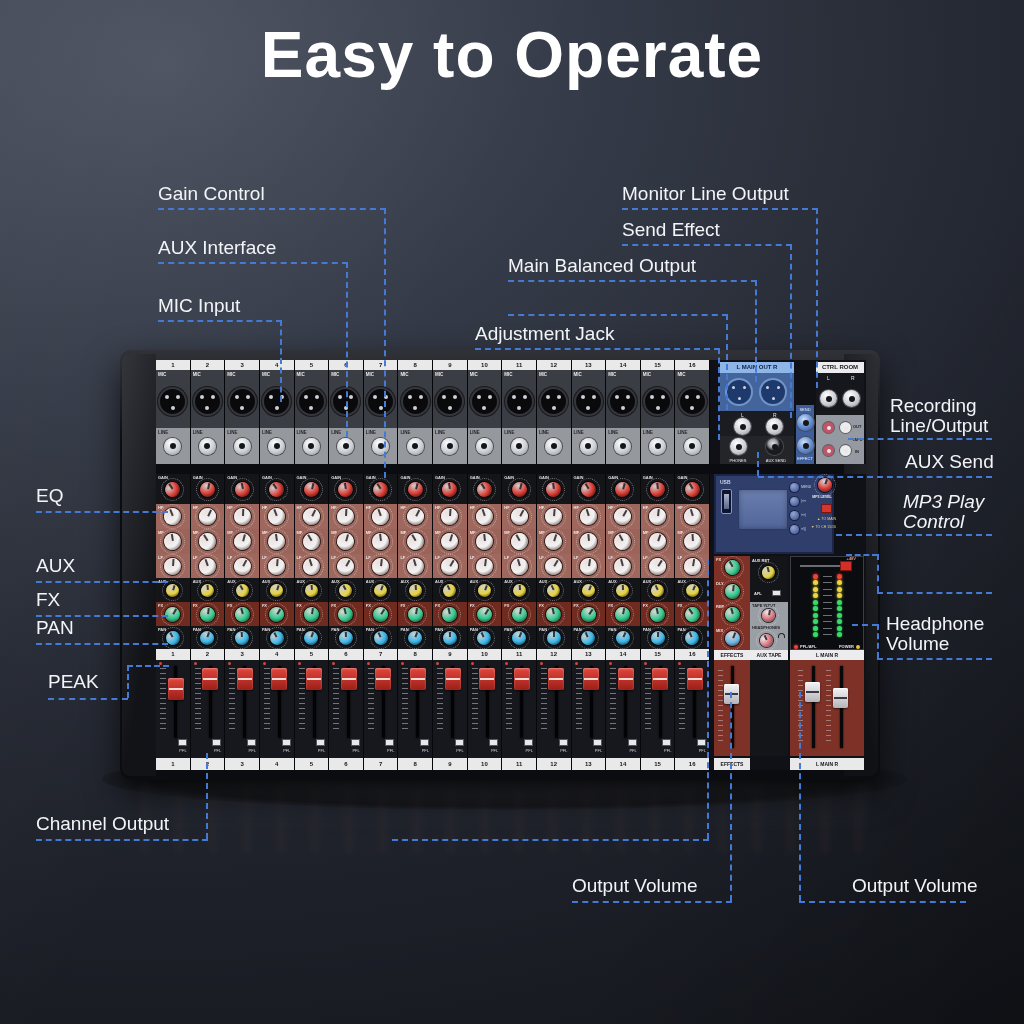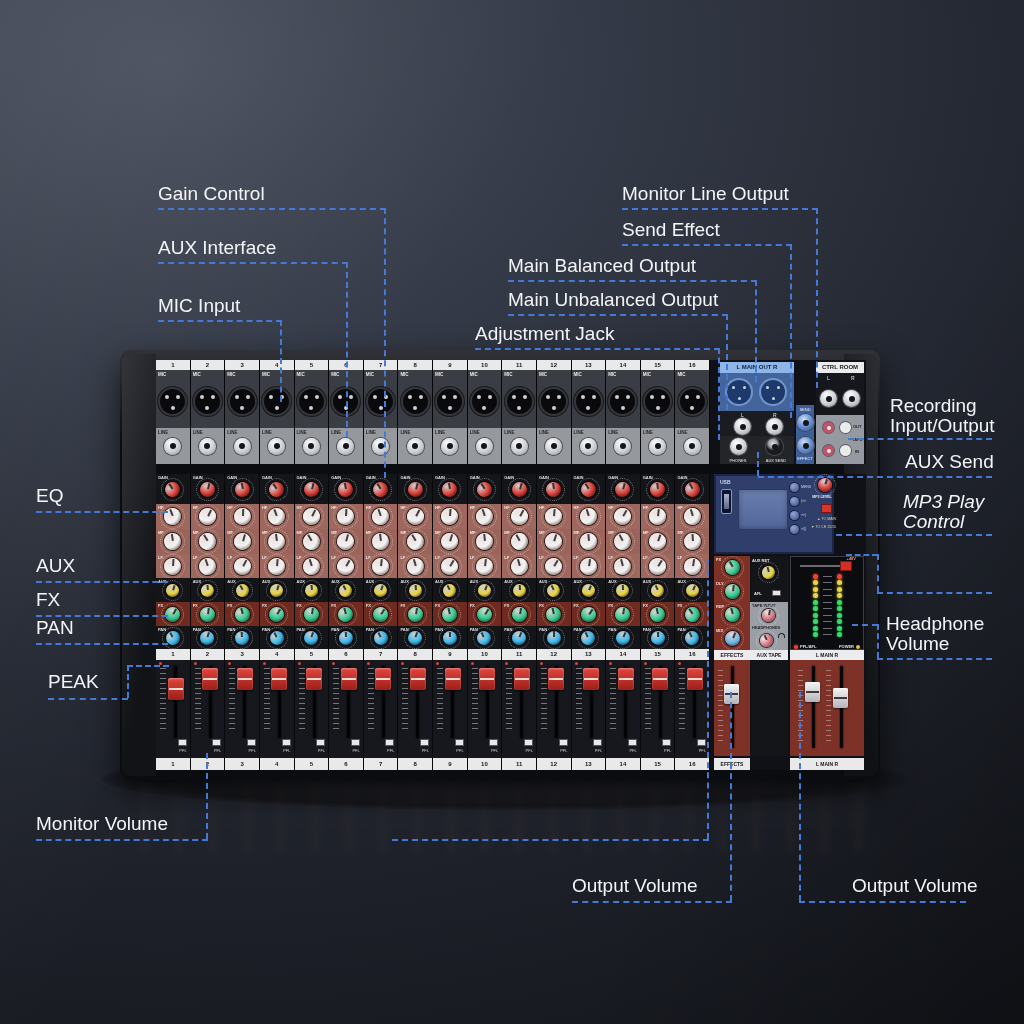--- a/index.html
+++ b/index.html
@@ -163,20 +163,21 @@
     background:repeating-linear-gradient(#cfd2d6 0 1px, rgba(0,0,0,0) 1px 5px);}
   .bstrip{position:absolute;top:284px;height:12px;background:#e9e9ea;color:#15151a;font-size:5px;line-height:12px;text-align:center;font-weight:bold;}
   .bs-efx{left:2px;width:36px;}
   .bs-main{left:78px;width:74px;}
 </style>
 </head>
 <body>
 
 <div class="canvas">
 
+  <h1 class="title">Easy to Operate</h1>
 
   <div class="base"></div>
   <div class="reflection"></div>
 
   <div class="mixer">
     <div class="bezel left"></div>
     <div class="bezel right"></div>
 
     <div class="jack-panel">
       <div class="jack-channels">
@@ -1273,35 +1274,34 @@
       </div>
     </div>
   </div>
 
   <div class="co" style="left:158px;top:184px;">Gain Control</div>
   <div class="co" style="left:158px;top:238px;">AUX Interface</div>
   <div class="co" style="left:158px;top:296px;">MIC Input</div>
   <div class="co" style="left:622px;top:184px;">Monitor Line Output</div>
   <div class="co" style="left:622px;top:220px;">Send Effect</div>
   <div class="co" style="left:508px;top:256px;">Main Balanced Output</div>
-  <div class="co" style="left:508px;top:290px;">Main Unbalanced Output</div>
   <div class="co" style="left:475px;top:324px;">Adjustment Jack</div>
   <div class="co" style="left:890px;top:396px;">Recording
-Input/Output</div>
+Line/Output</div>
   <div class="co" style="left:905px;top:452px;">AUX Send</div>
   <div class="co" style="left:903px;top:492px;font-style:italic;">MP3 Play
 Control</div>
   <div class="co" style="left:886px;top:614px;">Headphone
 Volume</div>
   <div class="co" style="left:36px;top:486px;">EQ</div>
   <div class="co" style="left:36px;top:556px;">AUX</div>
   <div class="co" style="left:36px;top:590px;">FX</div>
   <div class="co" style="left:36px;top:618px;">PAN</div>
   <div class="co" style="left:48px;top:672px;">PEAK</div>
-  <div class="co" style="left:36px;top:814px;">Monitor Volume</div>
+  <div class="co" style="left:36px;top:814px;">Channel Output</div>
   <div class="co" style="left:572px;top:876px;">Output Volume</div>
   <div class="co" style="left:852px;top:876px;">Output Volume</div>
 
   <div class="hline" style="left:158px;top:208px;width:228px;"></div>
   <div class="vline" style="left:384px;top:208px;height:270px;"></div>
   <div class="hline" style="left:158px;top:262px;width:190px;"></div>
   <div class="vline" style="left:346px;top:262px;height:175px;"></div>
   <div class="hline" style="left:158px;top:320px;width:124px;"></div>
   <div class="vline" style="left:280px;top:320px;height:82px;"></div>
   <div class="hline" style="left:622px;top:208px;width:196px;"></div>

